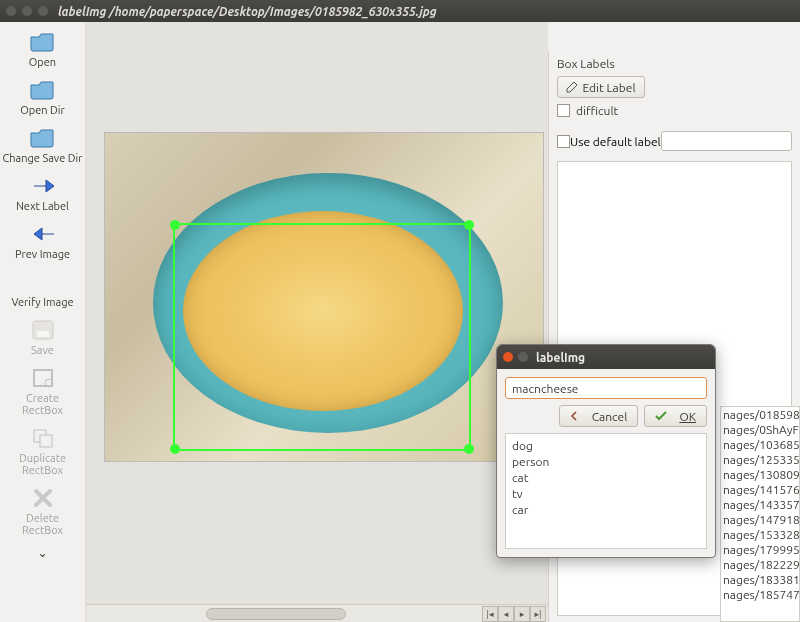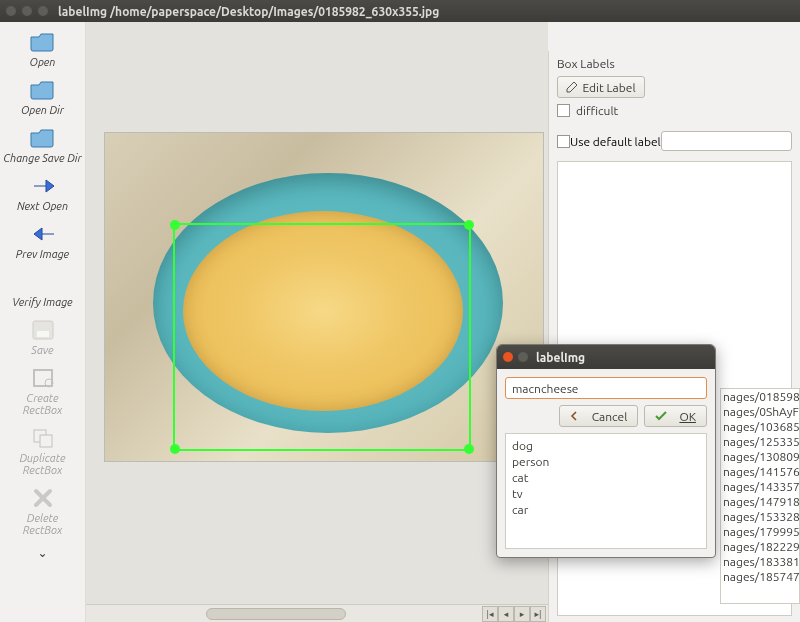--- a/index.html
+++ b/index.html
@@ -1,26 +1,26 @@
 <!DOCTYPE html>
 <html><head>
 <meta charset="utf-8">
 <style>
   * { box-sizing: border-box; margin: 0; padding: 0; font-family: "Ubuntu", "Liberation Sans", sans-serif; font-size: 12px; }
   body { background: #f2f1f0; width: 800px; height: 622px; overflow: hidden; position: relative; }
-  .titlebar { height: 22px; background: linear-gradient(#4b4a46,#3c3b37); display: flex; align-items: center; padding: 0 6px; color: #dcdad6; }
+  .titlebar { height: 22px; background: linear-gradient(#4b4a46,#3c3b37); display: flex; align-items: center; padding: 0 6px; color: #dcdad6; font-style: italic; }
   .titlebar .win-btns { display: flex; gap: 6px; margin-right: 10px; }
   .win-btn { width: 10px; height: 10px; border-radius: 50%; background: #5e5d58; }
   .titlebar-text { font-weight: bold; font-size: 12px; }
   .main { display: flex; height: 600px; }
   .toolbar { width: 86px; background: #f2f1f0; padding-top: 6px; display: flex; flex-direction: column; align-items: center; gap: 4px; overflow: hidden; border-right: 1px solid #e0ddd8; }
   .tb-item { width: 80px; display: flex; flex-direction: column; align-items: center; justify-content: center; padding: 2px 0 4px; cursor: pointer; }
   .tb-item.disabled { opacity: 0.45; cursor: default; }
   .tb-icon { width: 28px; height: 24px; display: flex; align-items: center; justify-content: center; }
-  .tb-label { color: #3c3b37; font-size: 11px; text-align: center; margin-top: 2px; font-style: italic; }
+  .tb-label { color: #3c3b37; font-size: 11px; text-align: center; margin-top: 2px; }
   .more-arrow { font-size: 12px; color: #3c3b37; margin-top: 2px; }
   .canvas-wrap { flex: 1; position: relative; background: #e4e2dd; }
   .canvas-area { position: absolute; left: 0; top: 0; right: 0; bottom: 18px; overflow: hidden; }
   .image-mock { position: absolute; left: 18px; top: 110px; width: 440px; height: 330px; background: linear-gradient(135deg,#d8cfb7 0%,#c9bda0 28%,#e8e0c8 60%,#d3c7a5 100%); border: 1px solid #bbb; }
   .plate { position:absolute; left:48px; top:40px; width:350px; height:260px; border-radius:50%; background: radial-gradient(ellipse at center,#6cc3c8 0%,#58b6bc 60%,#3d9ba2 100%); box-shadow: inset 0 8px 18px rgba(0,0,0,.18); }
   .plate-inner { position:absolute; left:78px; top:78px; width:280px; height:200px; border-radius:50%; background: radial-gradient(ellipse at center,#f6d987 0%,#f0c766 40%,#e6b84f 100%); box-shadow: inset 0 0 18px rgba(120,70,10,.3); }
   .bbox { position:absolute; border: 2px solid #33ff33; }
   .handle { position:absolute; width:10px; height:10px; background:#33ff33; border-radius:50%; margin:-5px; }
   .hscroll { position:absolute; left:0; right:0; bottom:0; height:18px; background:#e9e7e2; border-top:1px solid #cfccc4; }
   .hscroll .thumb { position:absolute; left:120px; top:3px; width:140px; height:12px; background:#d3d0c8; border:1px solid #b9b5aa; border-radius:6px; }
@@ -29,21 +29,21 @@
   .right-panel { width: 252px; background:#f2f1f0; border-left:1px solid #d5d2ca; padding:6px 8px; display:flex; flex-direction:column; gap:6px; position:relative;margin-top:29px; }
   .panel-title { font-size:12px; color:#3c3b37; }
   .edit-btn { width:88px; height:22px; border:1px solid #bcb9b0; background:linear-gradient(#f7f6f3,#e9e7e1); border-radius:3px; display:flex; align-items:center; justify-content:center; gap:4px; font-size:11px; color:#3c3b37; }
   .chk-row { display:flex; align-items:center; gap:6px; font-size:12px; color:#3c3b37; }
   .chk { width:13px; height:13px; border:1px solid #9a968c; background:#fff; }
   .default-row { display:flex; align-items:center; margin-top:8px; }
   .text-input { flex:1; height:20px; border:1px solid #bcb9b0; background:#fff; border-radius:3px; }
   .labels-box { margin-top:4px; flex:1; background:#fff; border:1px solid #cfccc4; }
   .rpanel-icons { position:absolute; right:6px; top:360px; display:flex; gap:2px; }
   .sq-btn { width:16px; height:16px; border:1px solid #b7b3a8; background:#ece9e2; }
-  .file-list { position:absolute; right:0; bottom:18px; width:80px; height:216px; background:#fff; border:1px solid #cfccc4; overflow:hidden; font-size:11px; color:#3c3b37; }
+  .file-list { position:absolute; right:0; bottom:0; width:80px; height:216px; background:#fff; border:1px solid #cfccc4; overflow:hidden; font-size:11px; color:#3c3b37; }
   .file-list div { padding:1px 2px; white-space:nowrap; }
   
   .dialog { position:absolute; left:496px; top:344px; width:220px; background:#f2f1f0; border:1px solid #7a7870; border-radius:6px 6px 4px 4px; box-shadow:0 4px 16px rgba(0,0,0,.35); z-index:50; }
   .dlg-title { height:24px; background:linear-gradient(#4b4a46,#3c3b37); border-radius:5px 5px 0 0; display:flex; align-items:center; padding:0 6px; color:#eceae5; }
   .dlg-title .win-btns { display:flex; gap:5px; margin-right:8px;}
   .dlg-close { width:10px;height:10px;border-radius:50%;background:#e95420;}
   .dlg-gray { width:10px;height:10px;border-radius:50%;background:#5e5d58;}
   .dlg-body { padding:8px; display:flex; flex-direction:column; gap:6px; }
   .dlg-input { width:100%; height:22px; border:1px solid #e28f4d; background:#fff; border-radius:3px; padding:0 6px; font-size:12px; color:#3c3b37; outline:none; }
   .dlg-btns { display:flex; justify-content:flex-end; gap:6px; }
@@ -94,21 +94,21 @@
           </svg>
         </div>
         <div class="tb-label" style="white-space: pre-line;">Change Save Dir</div>
       </div>
       <div class="tb-item">
         <div class="tb-icon">
           <svg width="26" height="20">
             <path d="M4 10 L16 10 L16 4 L24 10 L16 16 L16 10" fill="#3a6fd6" stroke="#234a9a"></path>
           </svg>
         </div>
-        <div class="tb-label" style="white-space: pre-line;">Next Open</div>
+        <div class="tb-label" style="white-space: pre-line;">Next Label</div>
       </div>
       <div class="tb-item">
         <div class="tb-icon">
           <svg width="26" height="20">
             <path d="M24 10 L12 10 L12 4 L4 10 L12 16 L12 10" fill="#3a6fd6" stroke="#234a9a"></path>
           </svg>
         </div>
         <div class="tb-label" style="white-space: pre-line;">Prev Image</div>
       </div>
       <div class="tb-item">

